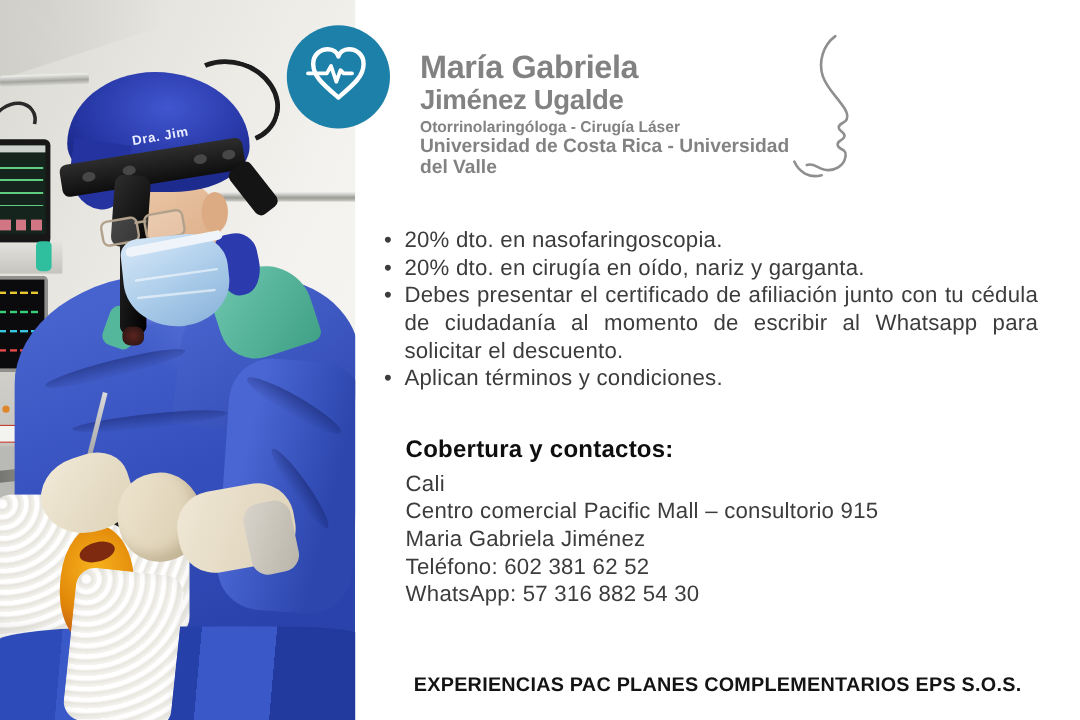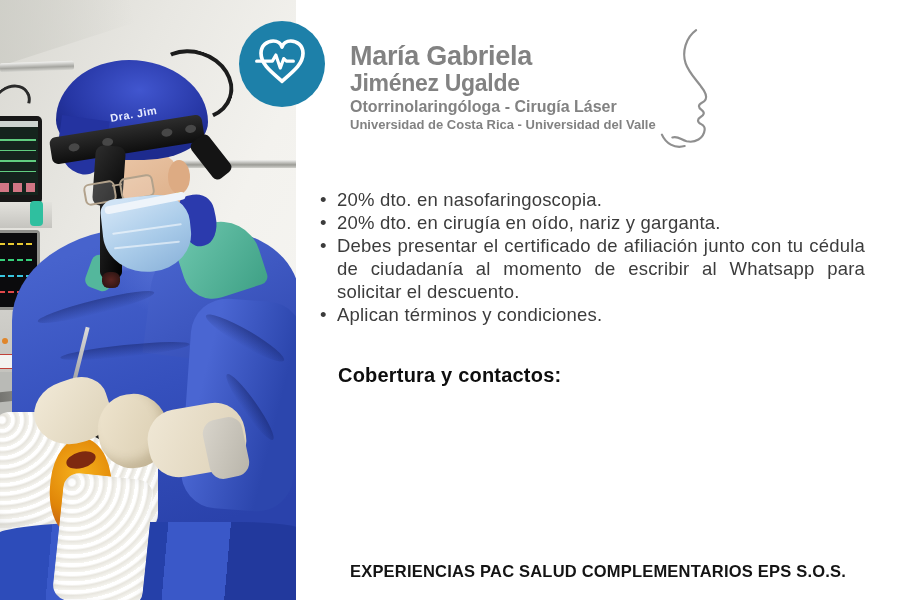--- a/index.html
+++ b/index.html
@@ -122,22 +122,22 @@
         border-radius:14px;transform:rotate(-12deg);}
 
   
   .badge{position:absolute;left:239px;top:21px;width:86px;height:86px;border-radius:50%;
          background:#1d80a9;display:flex;align-items:center;justify-content:center;}
 
   
   .logo-block{position:absolute;left:350px;top:42px;width:325px;text-align:left;color:#828282;line-height:1.05;}
   .name1{font-size:27px;font-weight:700;letter-spacing:-.3px;}
   .name2{font-size:23px;font-weight:700;letter-spacing:-.3px;margin-top:1px;}
-  .spec{font-size:16px;font-weight:700;margin-top:4px;}
-  .univ{font-size:13px;font-weight:700;margin-top:2px;}
+  .spec{font-size:13px;font-weight:700;margin-top:4px;}
+  .univ{font-size:16px;font-weight:700;margin-top:2px;}
   .faceprofile{position:absolute;left:660px;top:26px;}
 
   .benefits-heading{position:absolute;left:338px;top:158px;font-size:20px;font-weight:700;color:#0e0e0e;letter-spacing:.2px;}
   .benefits-list{position:absolute;left:337px;top:188px;width:528px;margin:0;padding:0;list-style:none;
                  font-size:18.5px;line-height:23px;color:#3c3c3c;letter-spacing:.2px;}
   .benefits-list li{position:relative;padding-left:0;}
   .benefits-list li::before{content:"•";position:absolute;left:-17px;top:0;color:#3c3c3c;}
   .benefits-list li.justify{text-align:justify;}
 
   .coverage-heading{position:absolute;left:338px;top:364px;font-size:20px;font-weight:700;color:#0e0e0e;letter-spacing:.2px;}
@@ -268,16 +268,23 @@
   </div>
 
   <ul class="benefits-list">
     <li>20% dto. en nasofaringoscopia.</li>
     <li>20% dto. en cirugía en oído, nariz y garganta.</li>
     <li class="justify">Debes presentar el certificado de afiliación junto con tu cédula de ciudadanía al momento de escribir al Whatsapp para solicitar el descuento.</li>
     <li>Aplican términos y condiciones.</li>
   </ul>
 
   <div class="coverage-heading">Cobertura y contactos:</div>
-
-  <div class="tagline">EXPERIENCIAS PAC SALUD COMPLEMENTARIOS EPS S.O.S.</div>
+  <div class="coverage-lines">
+    <div>Cali</div>
+    <div>Centro comercial Pacific Mall – consultorio 915</div>
+    <div>Maria Gabriela Jiménez</div>
+    <div>Teléfono: 602 381 62 52</div>
+    <div>WhatsApp: 57 316 882 54 30</div>
+  </div>
+
+  <div class="tagline">EXPERIENCIAS PAC PLANES COMPLEMENTARIOS EPS S.O.S.</div>
 
 </div>
 
 </body></html>

